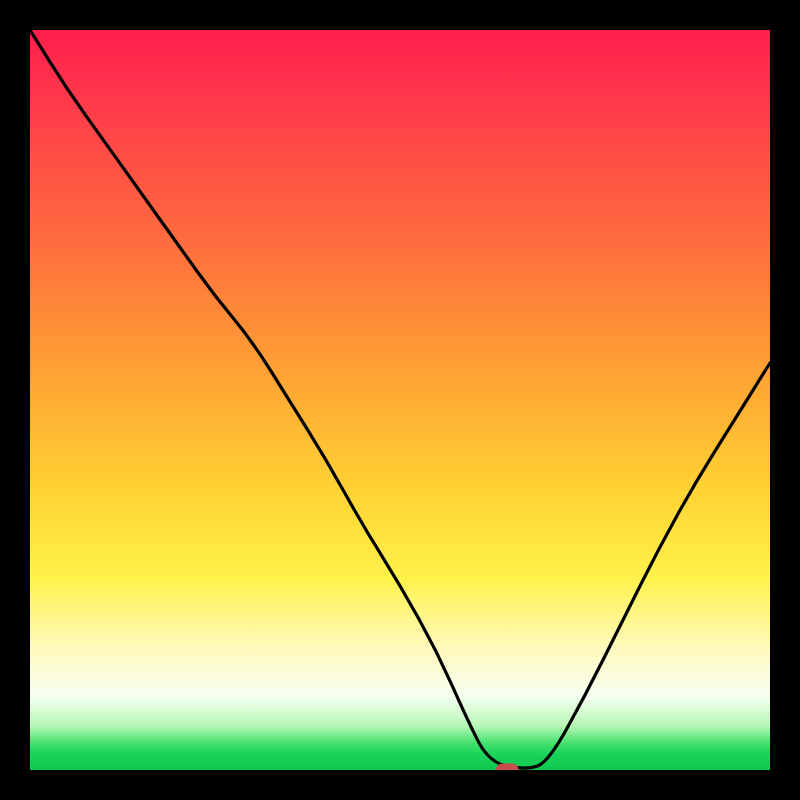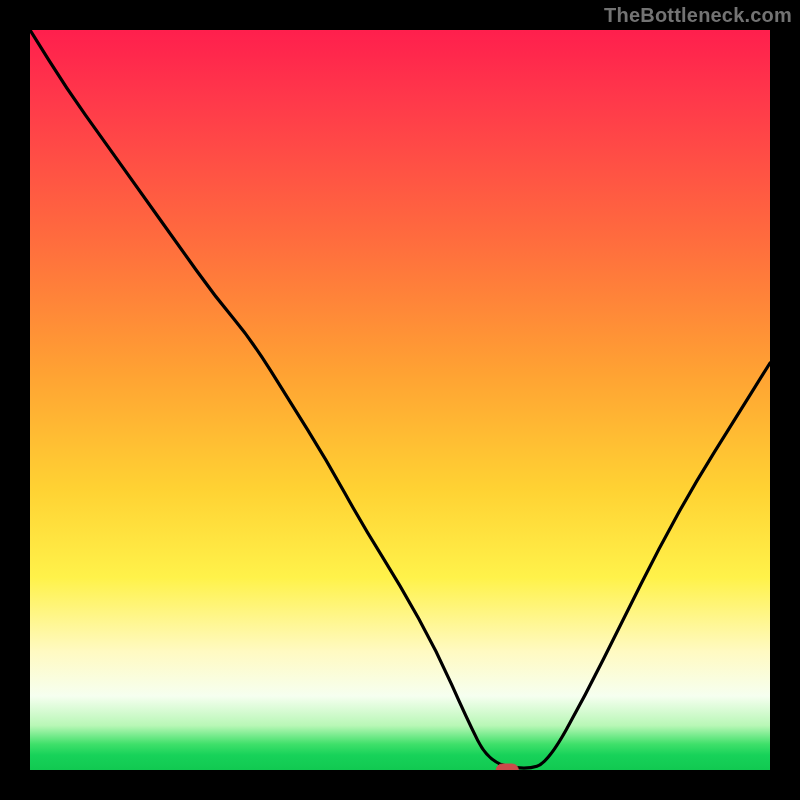--- a/index.html
+++ b/index.html
@@ -71,21 +71,20 @@
   .marker {
     fill: #cc4b4b;
     stroke: #cc4b4b;
   }
 </style>
 </head>
 <body>
 
 <div class="stage">
 
-  <div class="watermark">TheBottleneck.com</div>
 
   <div class="plot-area">
     <div class="gradient"></div>
 
     <svg class="curve" viewBox="0 0 740 740" preserveAspectRatio="none">
       <path d="M 0.0 0.0 Q 0.0 0.0 18.5 29.6 Q 37.0 59.2 55.5 85.1 Q 74.0 111.0 92.5 136.9 Q 111.0 162.8 129.5 188.7 Q 148.0 214.6 166.5 240.5 Q 185.0 266.4 203.5 288.6 Q 222.0 310.8 240.5 340.4 Q 259.0 370.0 277.5 399.6 Q 296.0 429.2 314.5 462.5 Q 333.0 495.8 351.5 525.4 Q 370.0 555.0 388.5 588.3 Q 407.0 621.6 421.8 654.9 Q 436.6 688.2 447.7 710.4 Q 458.8 732.6 477.3 736.3 Q 495.8 740.0 506.9 736.3 Q 518.0 732.6 536.5 699.3 Q 555.0 666.0 573.5 629.0 Q 592.0 592.0 610.5 555.0 Q 629.0 518.0 647.5 484.7 Q 666.0 451.4 684.5 421.8 Q 703.0 392.2 721.5 362.6 T 740.0 333.0" stroke="#000000"></path>
       <rect class="marker" x="466.3" y="734.0" width="22" height="12" rx="6" ry="6" fill="#cc4b4b" stroke="#cc4b4b"></rect>
     </svg>
   </div>
 

